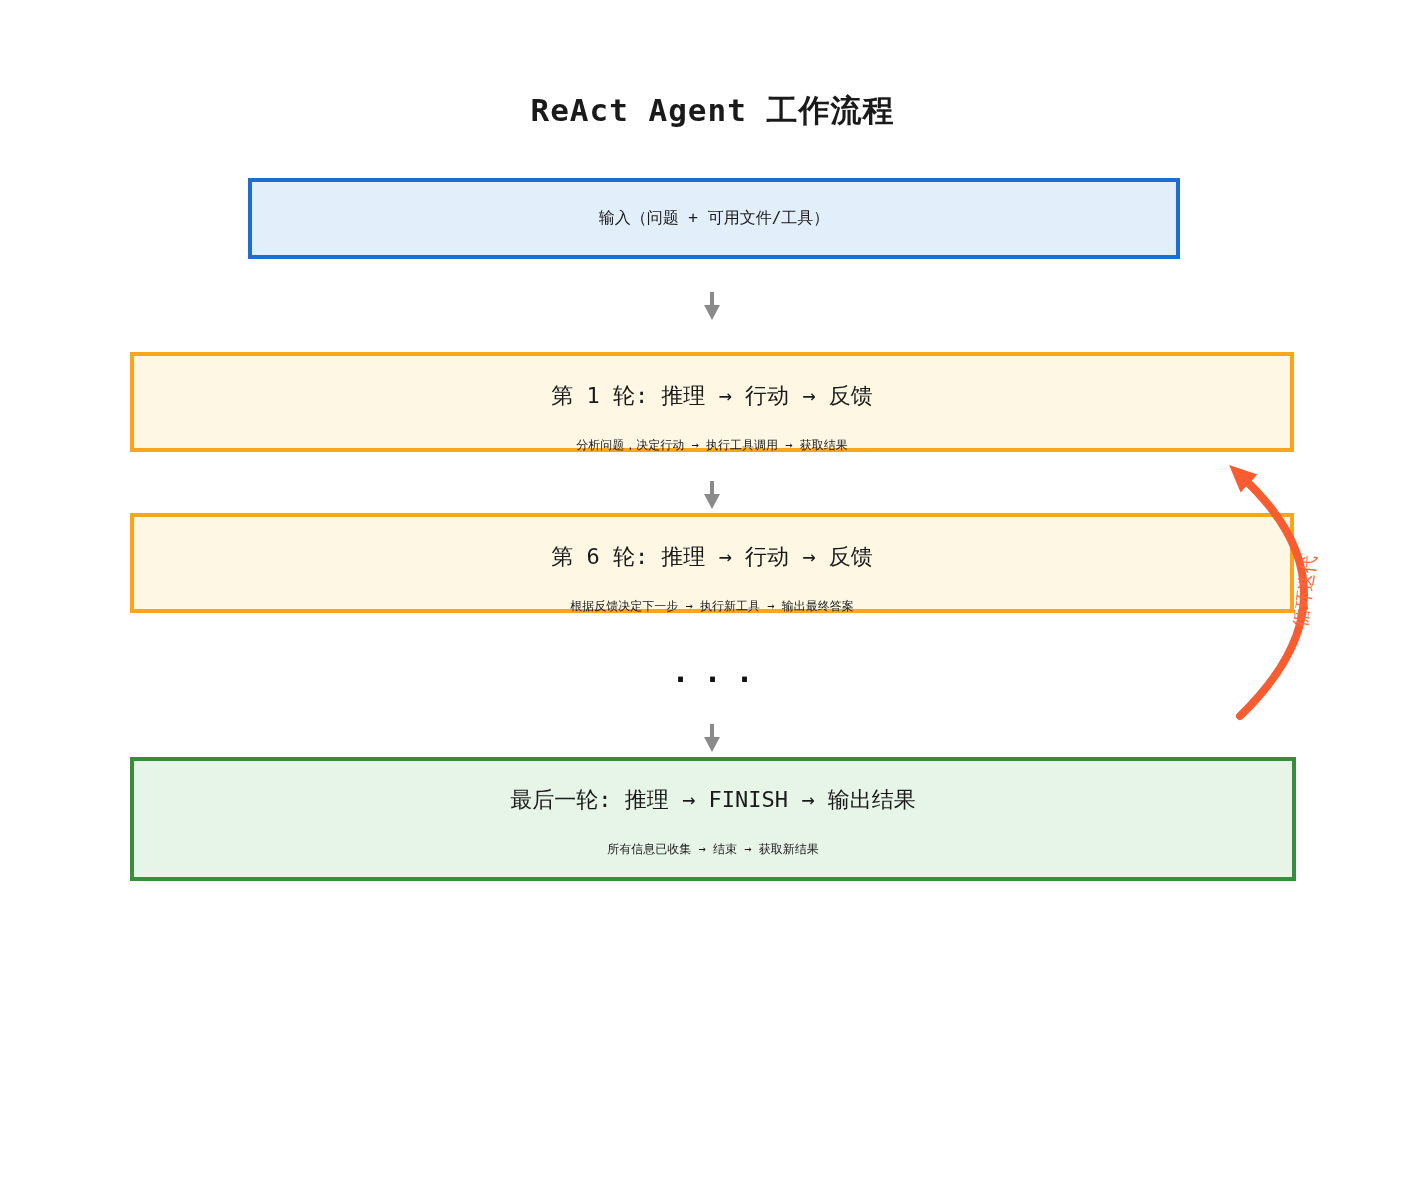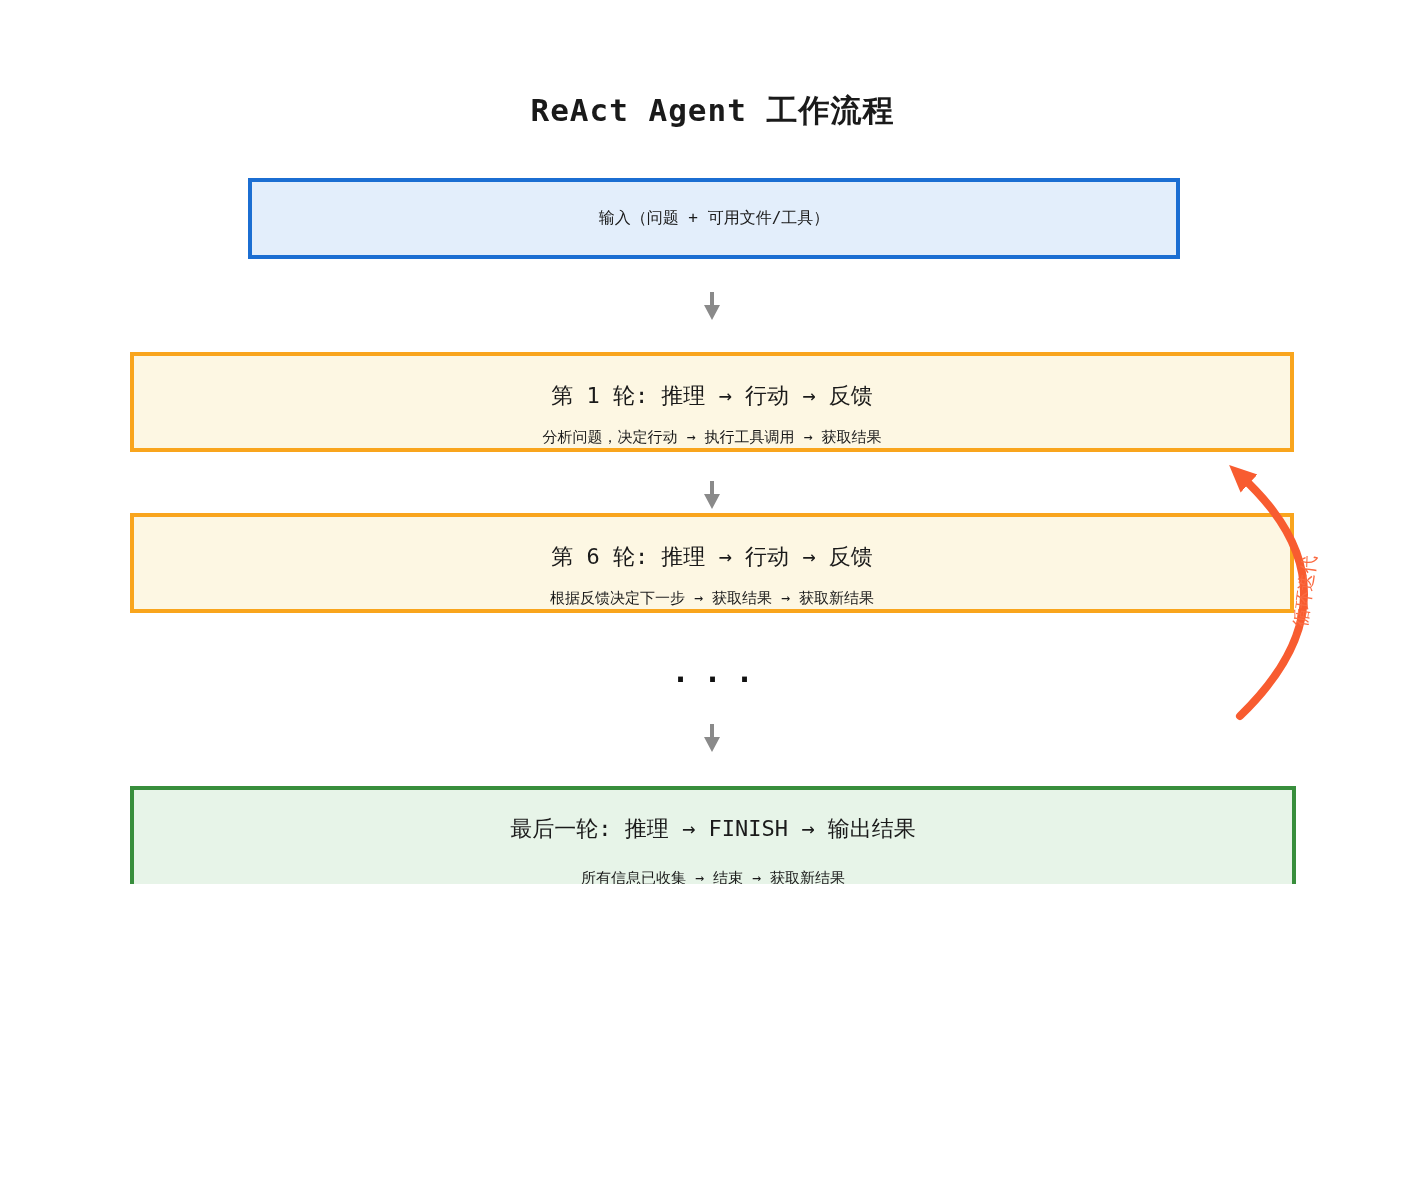--- a/index.html
+++ b/index.html
@@ -1,18 +1,18 @@
 <!DOCTYPE html>
 <html><head>
 <meta charset="utf-8">
 <style>
   html,body { margin:0; padding:0; background:#ffffff; }
   .canvas {
     position:relative;
-    width:1425px; height:884px;
+    width:1425px; height:1185px;
     background:#ffffff;
     font-family:"DejaVu Sans Mono","Liberation Mono",monospace;
     color:#1a1a1a;
     overflow:hidden;
     text-decoration:underline;
   }
   .title {
     position:absolute; left:0; right:0; top:90px;
     text-align:center;
     font-size:31px; font-weight:bold; letter-spacing:1px;
@@ -25,31 +25,31 @@
   }
   .box-input {
     left:248px; top:178px; width:932px; height:81px;
     border:4px solid #1b6ed2; background:#e3eefb;
     justify-content:center;
     font-size:16px;
   }
   .box-round {
     left:130px; width:1164px; height:100px;
     border:4px solid #f9a51d; background:#fdf7e3;
-    justify-content:space-between; padding-top:26px; gap:6px;
+    justify-content:flex-start; padding-top:26px; gap:24px;
   }
   .box-round-1 { top:352px; }
   .box-round-2 { top:513px; }
   .box-final {
     left:130px; top:757px; width:1166px; height:124px;
     border:4px solid #388e3c; background:#e7f4e8;
-    justify-content:center; padding-top:8px; gap:24px;margin-top:29px;
+    justify-content:center; padding-top:8px; gap:24px;
   }
   .box-header { font-size:22px; line-height:28px; }
-  .box-detail { font-size:15px; line-height:22px; }
+  .box-detail { font-size:12px; line-height:22px; }
   .step-arrow { position:absolute; left:700px; width:24px; height:30px; }
   .step-arrow-1 { top:292px; }
   .step-arrow-2 { top:481px; }
   .step-arrow-3 { top:724px; }
   .ellipsis {
     position:absolute; left:0; right:0; top:652px;
     height:40px; line-height:40px;
     text-align:center;
     font-size:30px; font-weight:bold; letter-spacing:14px;
     text-indent:14px; color:#111111;
@@ -84,21 +84,21 @@
     <div class="box-detail">分析问题，决定行动 → 执行工具调用 → 获取结果</div>
   </div>
 
   <svg class="step-arrow step-arrow-2" viewBox="0 0 24 30">
     <rect x="10" y="0" width="4" height="16" fill="#8a8a8a"></rect>
     <polygon points="4,13 20,13 12,28" fill="#8a8a8a"></polygon>
   </svg>
 
   <div class="box box-round box-round-2">
     <div class="box-header">第 6 轮: 推理 → 行动 → 反馈</div>
-    <div class="box-detail">根据反馈决定下一步 → 获取结果 → 获取新结果</div>
+    <div class="box-detail">根据反馈决定下一步 → 执行新工具 → 输出最终答案</div>
   </div>
 
   <div class="ellipsis">...</div>
 
   <svg class="step-arrow step-arrow-3" viewBox="0 0 24 30">
     <rect x="10" y="0" width="4" height="16" fill="#8a8a8a"></rect>
     <polygon points="4,13 20,13 12,28" fill="#8a8a8a"></polygon>
   </svg>
 
   <div class="box box-final">

